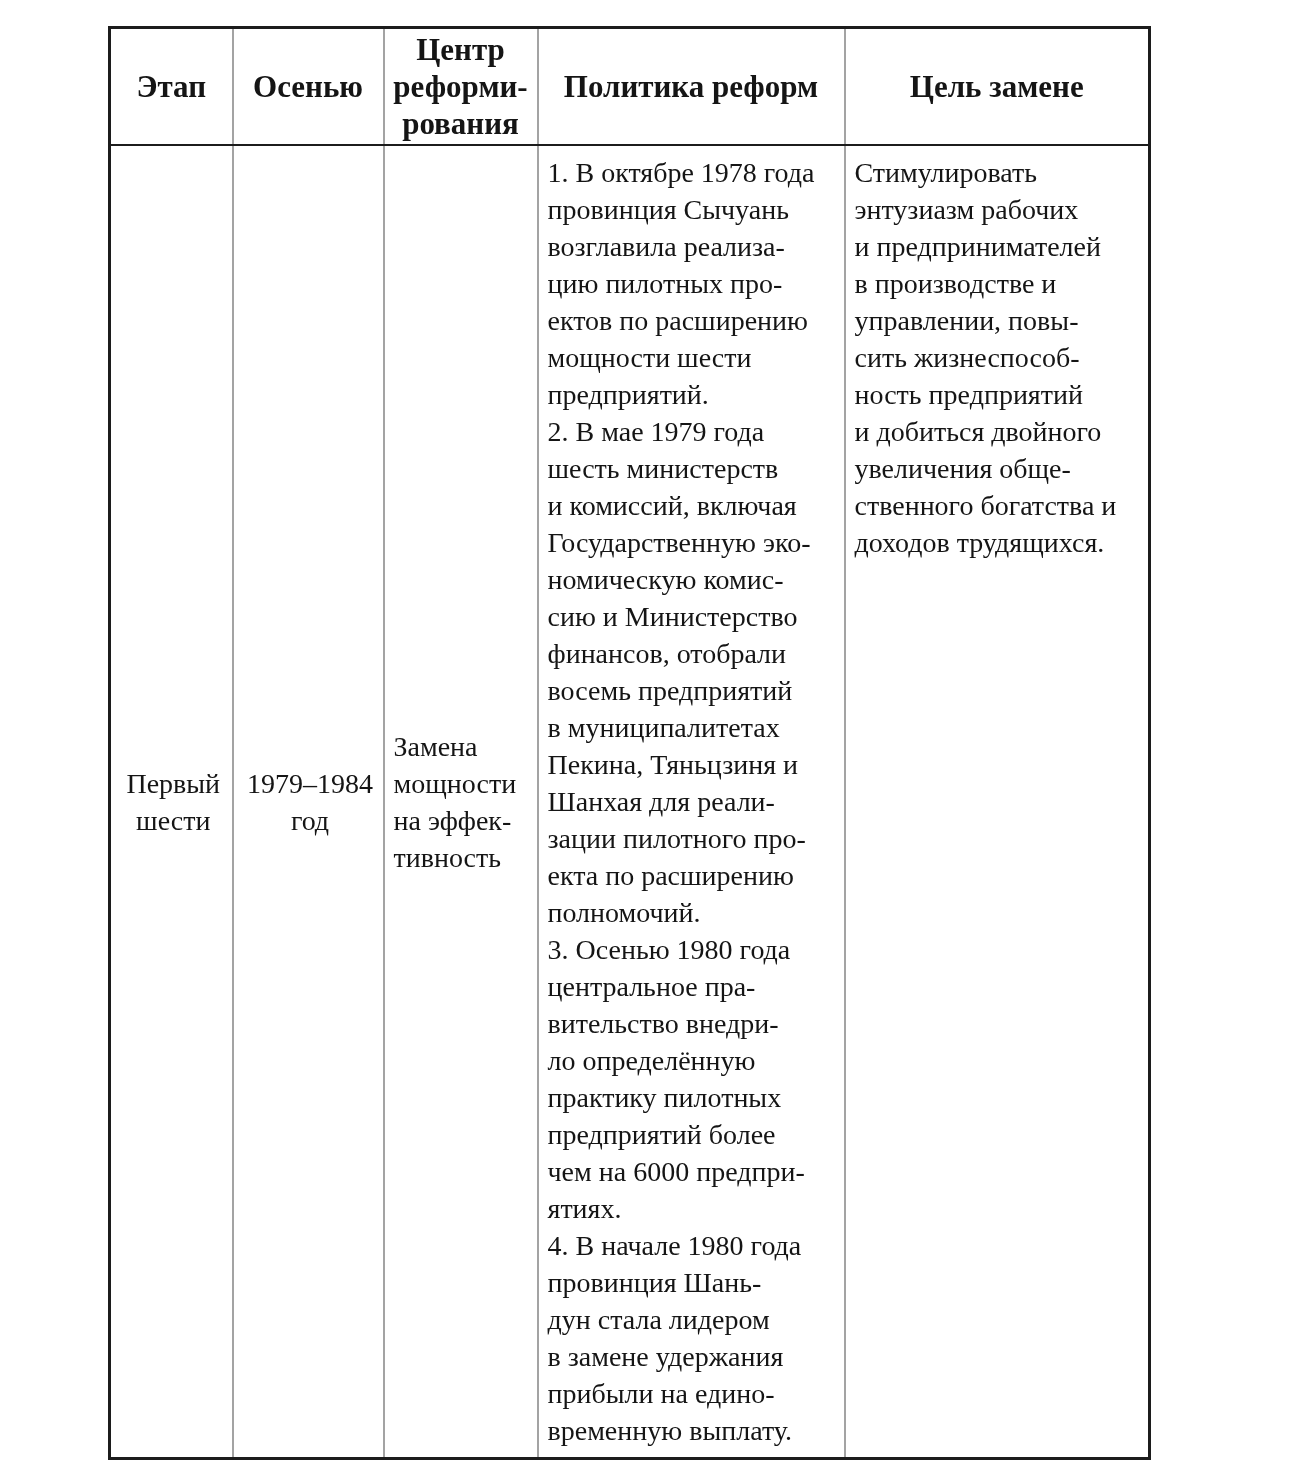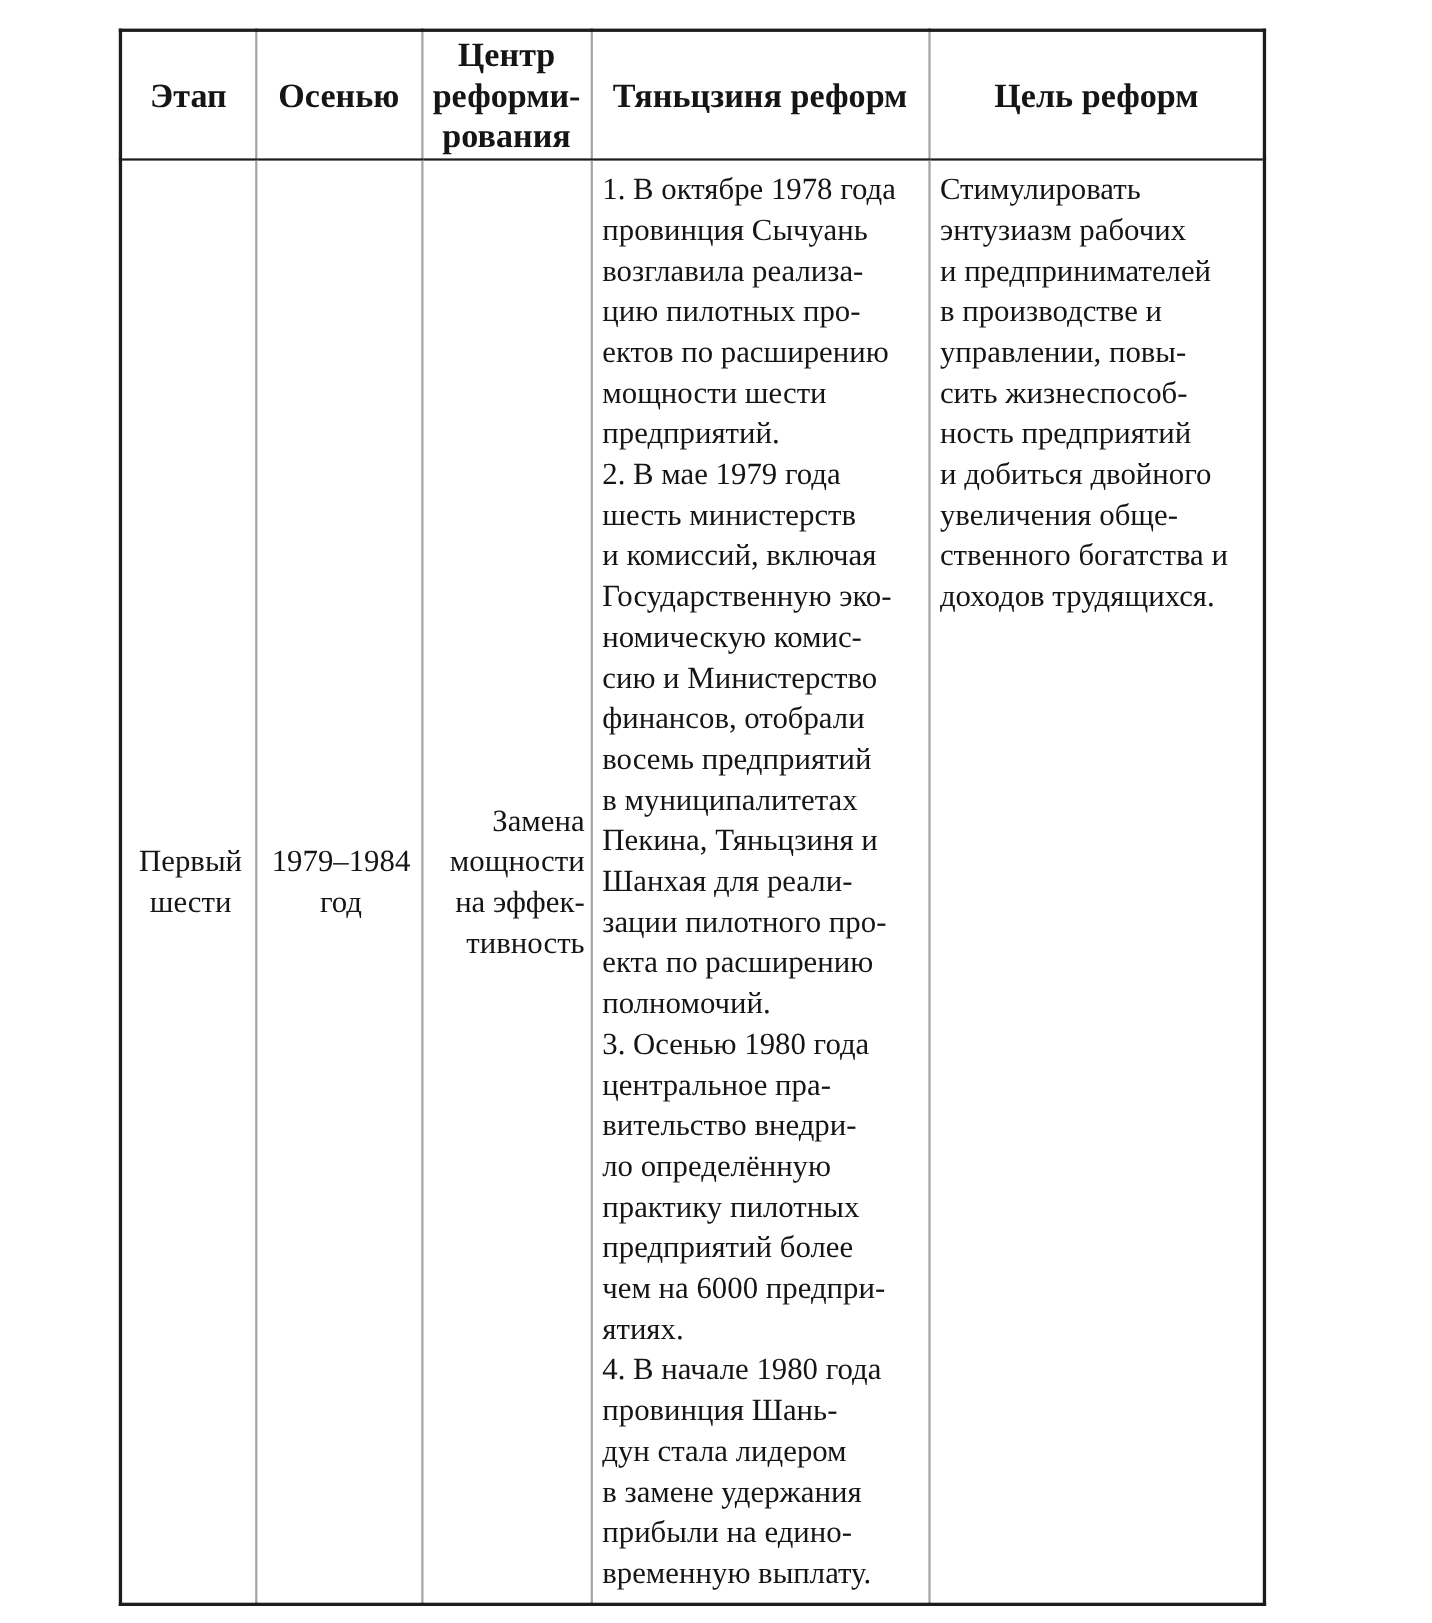--- a/index.html
+++ b/index.html
@@ -53,21 +53,21 @@
     line-height: 37px;
     height: 1306px;
     padding: 8px 5px 8px 9px;
   }
   td.cell-stage, td.cell-period {
     text-align: center;
     vertical-align: middle;
     padding: 2px 2px;
   }
   td.cell-center {
-    text-align: right;
+    text-align: left;
     vertical-align: middle;
     padding-left: 9px;
     margin-left: 25px;
   }
   td.cell-policy, td.cell-goal {
     text-align: left;
     vertical-align: top;
   }
 </style>
 </head>
@@ -82,22 +82,22 @@
       <col class="c-policy">
       <col class="c-goal">
     </colgroup>
     <thead>
       <tr class="header-row">
         <th>Этап</th>
         <th>Осенью</th>
         <th>Центр
 реформи-
 рования</th>
-        <th>Тяньцзиня реформ</th>
-        <th>Цель реформ</th>
+        <th>Политика реформ</th>
+        <th>Цель замене</th>
       </tr>
     </thead>
     <tbody>
       <tr class="body-row">
         <td class="cell-stage">Первый
 шести</td>
         <td class="cell-period">1979–1984
 год</td>
         <td class="cell-center">Замена
 мощности

